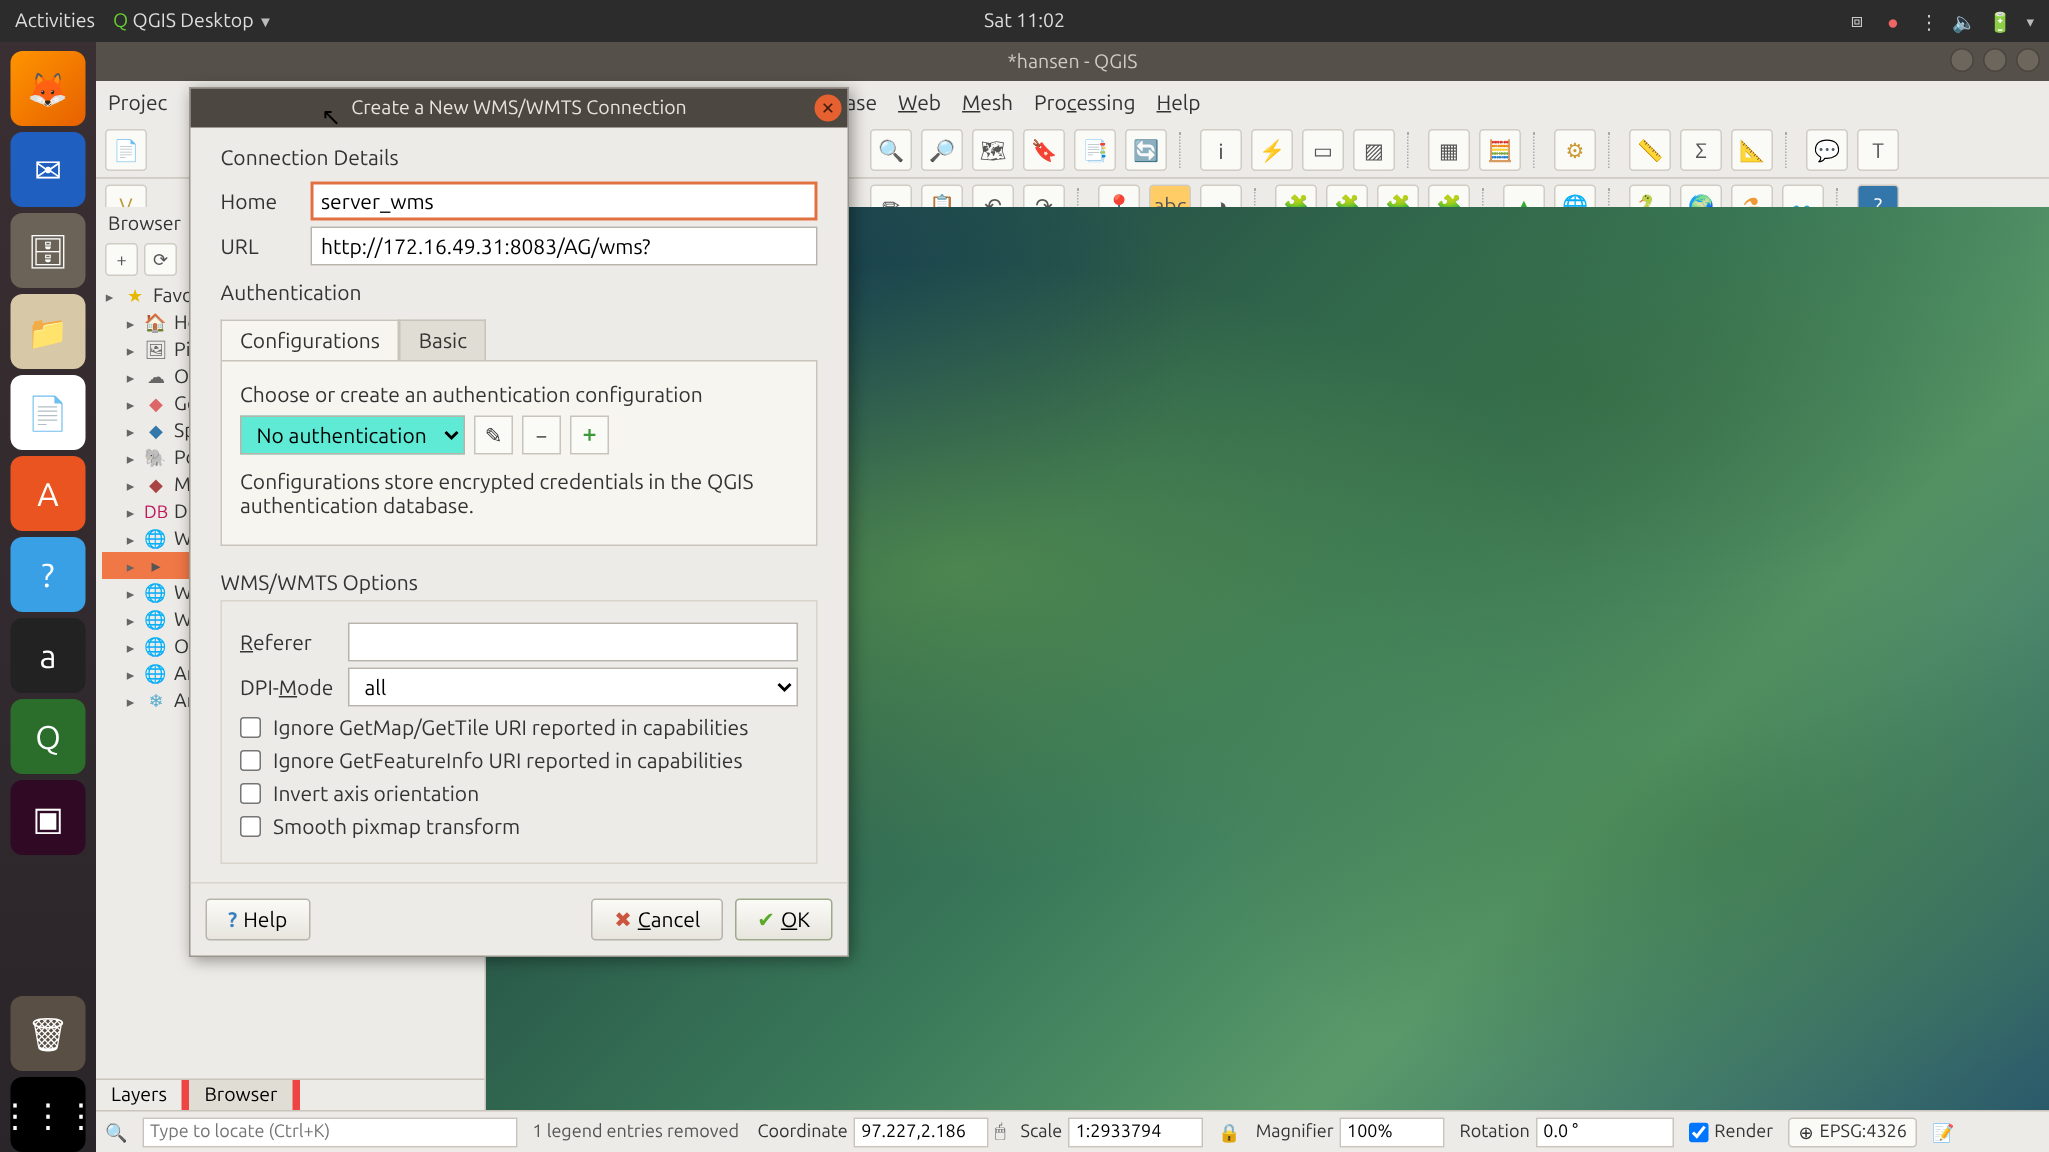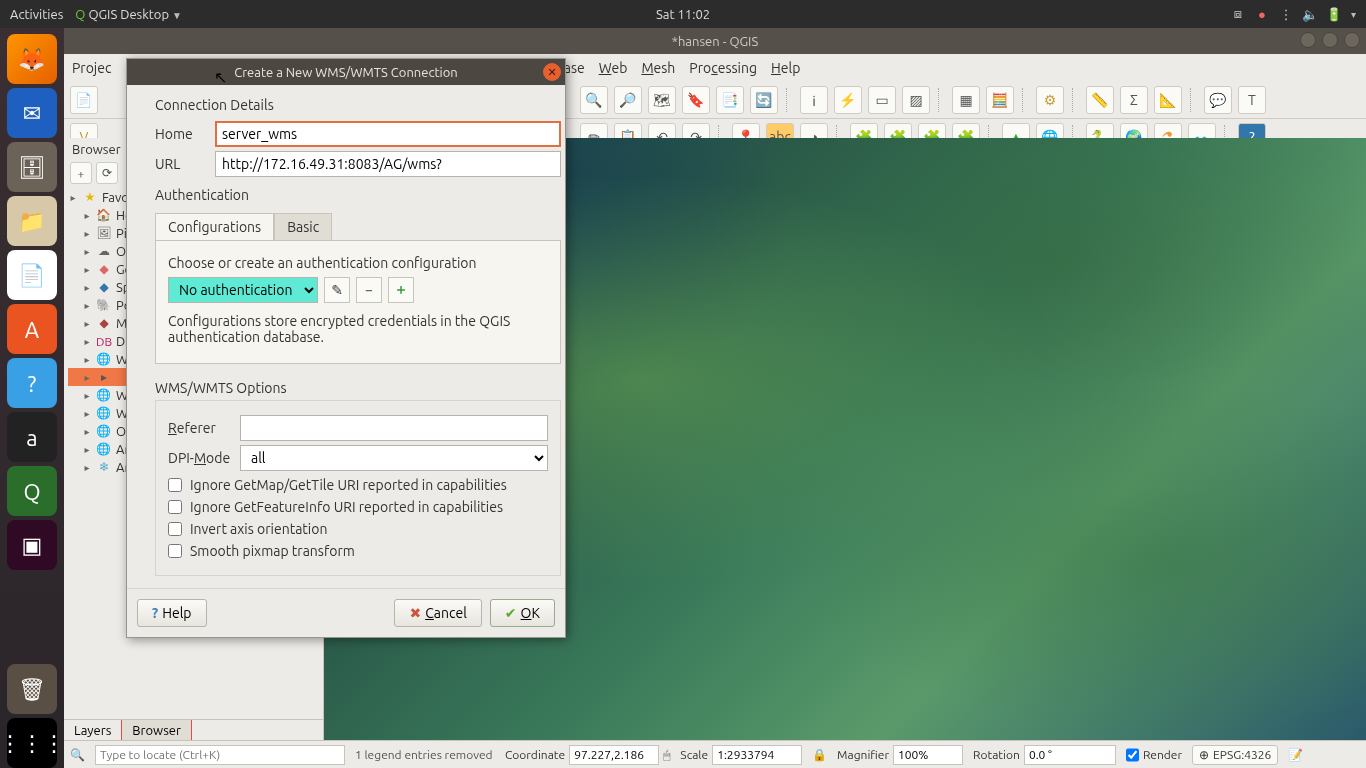--- a/index.html
+++ b/index.html
@@ -63,28 +63,28 @@
 
 .statusbar { position: absolute; left: 0; right: 0; bottom: 0; height: 28px; background: #edebe7; border-top: 1px solid #c8c4bc; display: flex; align-items: center; font-size: 12px; color: #333; padding: 0 6px; gap: 10px; }
 .statusbar input { height: 20px; border: 1px solid #c8c4bc; background: #fff; padding: 0 4px; font-size: 12px; }
 .locator { flex: 0 0 250px; }
 .legend-msg { flex: 0 0 140px; color: #555; }
 .sb-grp { display: flex; align-items: center; gap: 4px; }
 .epsg-btn { display: flex; align-items: center; gap: 4px; padding: 2px 6px; border: 1px solid #c8c4bc; background: #fafaf7; border-radius: 3px; }
 
 
 .panel-tabs { display: flex; border-top: 1px solid #c8c4bc; }
-.panel-tabs .ptab { padding: 3px 10px; font-size: 13px; background: #e0ddd5; border-right: 1px solid #ef4444; }
+.panel-tabs .ptab { padding: 3px 10px; font-size: 13px; background: #e0ddd5; border-right: 5px solid #ef4444; }
 .panel-tabs .ptab.active { background: #edebe7; }
 
 
 .dialog { position: absolute; left: 126px; top: 58px; width: 440px; background: #edebe7; border: 1px solid #9a958c; box-shadow: 2px 2px 10px rgba(0,0,0,0.4); }
 .dlg-title { background: #4c4740; color: #e8e4dc; height: 26px; display: flex; align-items: center; justify-content: center; font-size: 13px; position: relative; }
 .dlg-title .close { position: absolute; right: 4px; top: 4px; width: 18px; height: 18px; border-radius: 50%; background: #e66030; display: flex; align-items: center; justify-content: center; color: #3a1a0a; font-size: 11px; }
-.dlg-body { padding: 8px 4px 12px; font-size: 14px; color: #333; margin-left: 24px; }
+.dlg-body { padding: 8px 20px 12px; font-size: 14px; color: #333; }
 .dlg-body .section-title { padding: 4px 0; font-size: 14px; }
 .formrow { display: flex; align-items: center; gap: 10px; margin: 4px 0; }
 .formrow label { flex: 0 0 50px; }
 .formrow input { flex: 1; height: 26px; border: 1px solid #b8b4ac; padding: 0 6px; font-size: 14px; }
 .formrow input.focus { border: 2px solid #e07040; padding: 0 5px; }
 .auth-tabs { display: flex; margin-top: 6px; }
 .auth-tabs .atab { padding: 5px 12px; background: #e0ddd5; border: 1px solid #c8c4bc; border-bottom: none; cursor: pointer; }
 .auth-tabs .atab.active { background: #f7f5f0; }
 .auth-box { border: 1px solid #c8c4bc; background: #f7f5f0; padding: 10px 12px 14px; }
 .auth-box .note { font-size: 14px; margin: 4px 0; }

